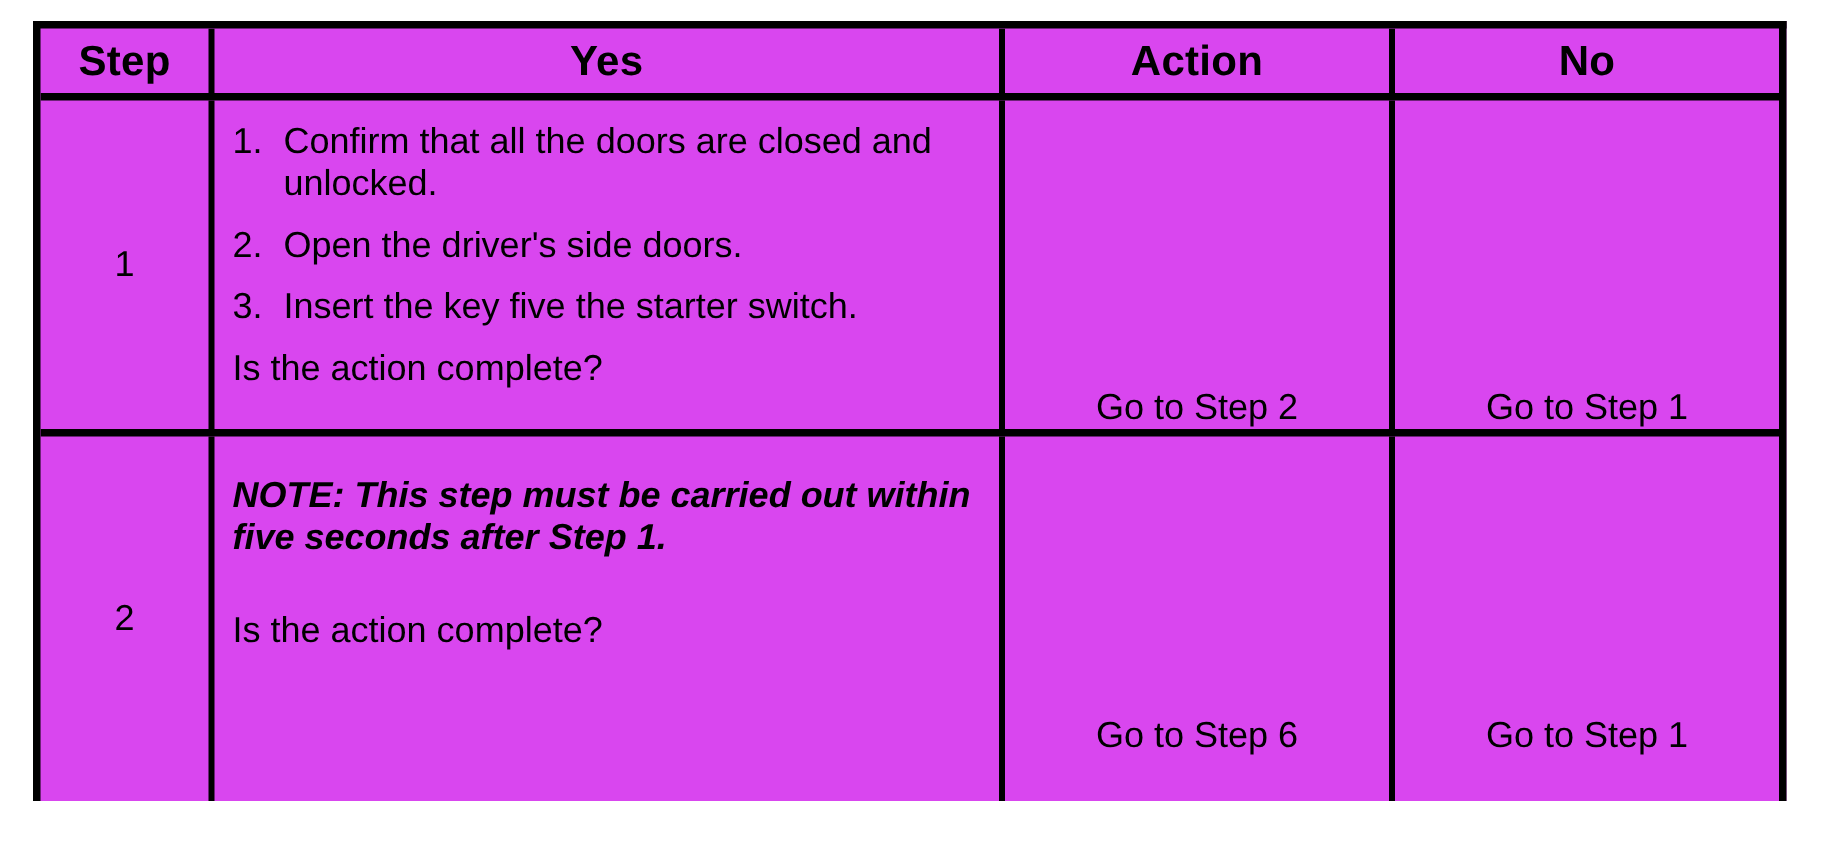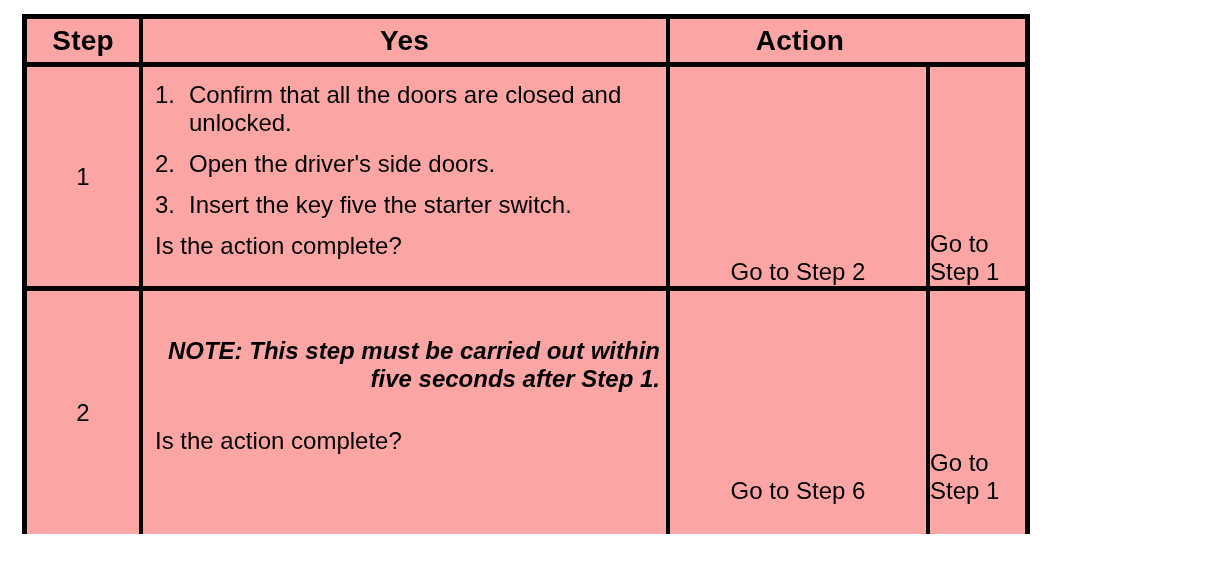--- a/index.html
+++ b/index.html
@@ -7,25 +7,25 @@
   body {
     width: 1216px; height: 564px;
     position: relative;
     font-family: "Liberation Sans", "DejaVu Sans", sans-serif;
     color: #000;
     overflow: hidden;
   }
   .doc-table {
     position: absolute;
     left: 22px; top: 14px;
-    width: 1008px; height: 520px;
+    width: 1169px; height: 520px;
     border: 5px solid #000;
     border-bottom: none;
     overflow: hidden;
-    background: #fca5a5;
+    background: #d946ef;
   }
   .row {
     display: grid;
     grid-template-columns: 116px 527px 260px 1fr;
   }
   .cell { border-right: 4px solid #000; }
   .cell:last-child { border-right: none; }
 
   .header-row { height: 48px; border-bottom: 5px solid #000; }
   .header-cell {
@@ -47,44 +47,44 @@
     line-height: 28px;
     padding: 14px 6px 0 12px;
   }
   .action-item { display: flex; margin-bottom: 13px; }
   .action-item .num { width: 34px; flex: 0 0 34px; }
   .action-item .txt { flex: 1; }
   .question { margin-top: 0; }
 
   .action-cell2 { padding-top: 10px; }
   .note-para {
-    margin-top: 36px;
+    margin-top: 16px;
     font-weight: bold;
     font-style: italic;
-    text-align: right;
   }
   .question2 { margin-top: 34px; }
 
   .yn-cell {
     display: flex; flex-direction: column;
     justify-content: flex-end; align-items: center;
     font-size: 24px; line-height: 28px;
   }
   .yn-r1 { }
   .yn-r2 { padding-bottom: 29px; }
 </style>
 </head>
 <body>
 
 <div class="doc-table">
 
   <div class="row header-row">
     <div class="cell header-cell">Step</div>
     <div class="cell header-cell">Yes</div>
     <div class="cell header-cell">Action</div>
+    <div class="cell header-cell">No</div>
   </div>
 
   <div class="row body-row1">
     <div class="cell step-cell">
       <span>1</span>
     </div>
     <div class="cell action-cell">
       <div class="action-item">
         <span class="num">1.</span>
         <span class="txt">Confirm that all the doors are closed and unlocked.</span>

